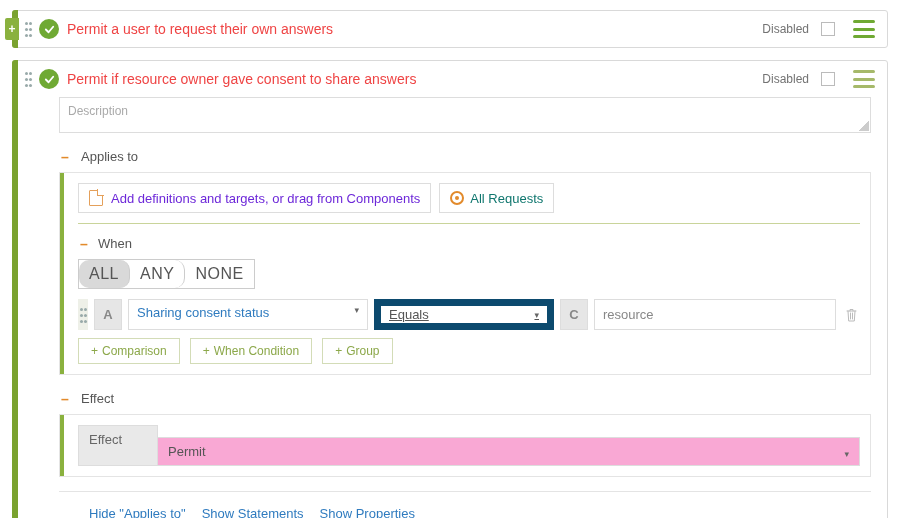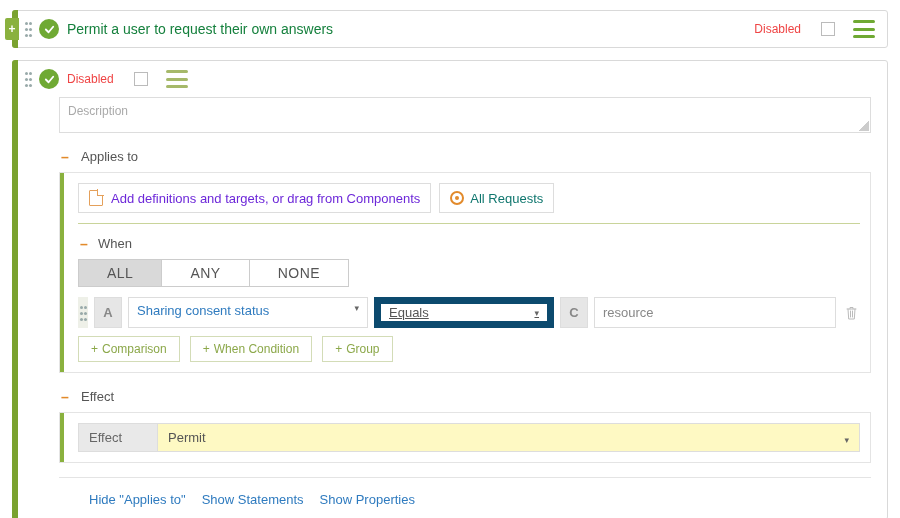--- a/index.html
+++ b/index.html
@@ -33,22 +33,22 @@
   .drag-dots::before, .drag-dots::after {
     content:""; position:absolute; width:3px; height:3px; background:#9aa; border-radius:50%;
   }
   .drag-dots::before { top:1px; left:0; box-shadow: 0 6px 0 #9aa, 0 12px 0 #9aa; }
   .drag-dots::after  { top:1px; left:4px; box-shadow: 0 6px 0 #9aa, 0 12px 0 #9aa; }
 
   .permit-badge {
     width: 20px; height: 20px; border-radius: 50%; background: #6fa933;
     display:flex; align-items:center; justify-content:center; color:#fff; font-size:12px;
   }
-  .rule-title { font-size: 14px; color: #15803d; flex: 1; }
-  .disabled-label { color:#ef4444; font-size:12px; margin-right:12px; }
+  .rule-title { font-size: 14px; color: #ef4444; flex: 1; }
+  .disabled-label { color:#737373; font-size:12px; margin-right:4px; }
   .disabled-check { width:14px; height:14px; border:1px solid #bbb; background:#fff; margin-right:10px; }
   .hamburger {
     width: 22px; height: 18px; display:flex; flex-direction:column; justify-content:space-between;
   }
   .hamburger span { display:block; height:3px; border-radius:2px; }
   .hamburger.green span { background:#6fa933; }
   .hamburger.olive span { background:#a6b96a; }
 
   
   .expanded-body { padding: 0 16px 12px 46px; }
@@ -99,22 +99,23 @@
   .target-icon::after {
     content:""; position:absolute; left:3px; top:3px; width:4px; height:4px; background:#e28a2b; border-radius:50%;
   }
   .olive-divider { height:1px; background:#c9d49a; margin:6px 0 12px; }
 
   .when-label-row { display:flex; align-items:center; gap:8px; margin-bottom:8px; }
 
   .logic-row { display:flex; gap:8px; align-items:center; margin-bottom:10px; }
   .seg-group { display:flex; border:1px solid #ccc; }
   .seg-group .seg {
-    padding:5px 28px; font-size:14px; letter-spacing:0.5px; color:#555; border-right:1px solid #ccc;
+    padding:5px 10px; font-size:16px; letter-spacing:0.5px; color:#555; border-right:1px solid #ccc;
     background:#fff;
+    border-radius:10px;
   }
   .seg-group .seg:last-child { border-right:none; }
   .seg.active { background:#d9d9d9; }
   .clear-all { border:1px solid #ccc; padding:5px 12px; font-size:11px; letter-spacing:0.5px; color:#555; }
 
   .cond-row { display:flex; gap:6px; align-items:stretch; margin-bottom:8px; }
   .row-drag {
     width:10px; background:#eef0e8; display:flex; align-items:center; justify-content:center;
   }
   .badge-cell {
@@ -142,21 +143,21 @@
     display:flex; align-items:center; gap:4px; background:#fff;
   }
 
   .effect-panel { margin-top:8px; }
   .effect-row { display:flex; }
   .effect-label {
     width:80px; background:#e9e9e9; border:1px solid #ddd; padding:6px 10px; font-size:13px; color:#666;
   }
   .effect-select {
     flex:1; border:1px solid #ddd; border-left:none; padding:6px 10px; font-size:13px; color:#555;
-    display:flex; align-items:flex-end; justify-content:space-between; background:#fef9c3;
+    display:flex; align-items:flex-end; justify-content:space-between; background:#f9a8d4;margin-top:12px;
   }
 
   .footer-links {
     padding: 14px 0 0 30px; display:flex; gap:16px; border-top:1px solid #e4e4e4; margin-top:14px;
   }
   .footer-links a { color:#2f7bbf; font-size:13px; text-decoration:none; }
 </style>
 </head>
 <body>
 
@@ -185,20 +186,21 @@
 
   <div class="rule-card">
     <div class="accent-left"></div>
     <div class="rule-header">
       <span class="drag-dots"></span>
       <span class="permit-badge">
         <svg width="11" height="11" viewBox="0 0 12 12">
             <path d="M2 6 L5 9 L10 3" stroke="#fff" stroke-width="2" fill="none" stroke-linecap="round" stroke-linejoin="round"></path>
           </svg>
       </span>
+      <span class="rule-title">Permit if resource owner gave consent to share answers</span>
       <span class="disabled-label">Disabled</span>
       <span class="disabled-check"></span>
       <span class="hamburger olive">
           <span></span>
           <span></span>
           <span></span>
         </span>
     </div>
     <div class="expanded-body">
       <div class="desc-wrap">

